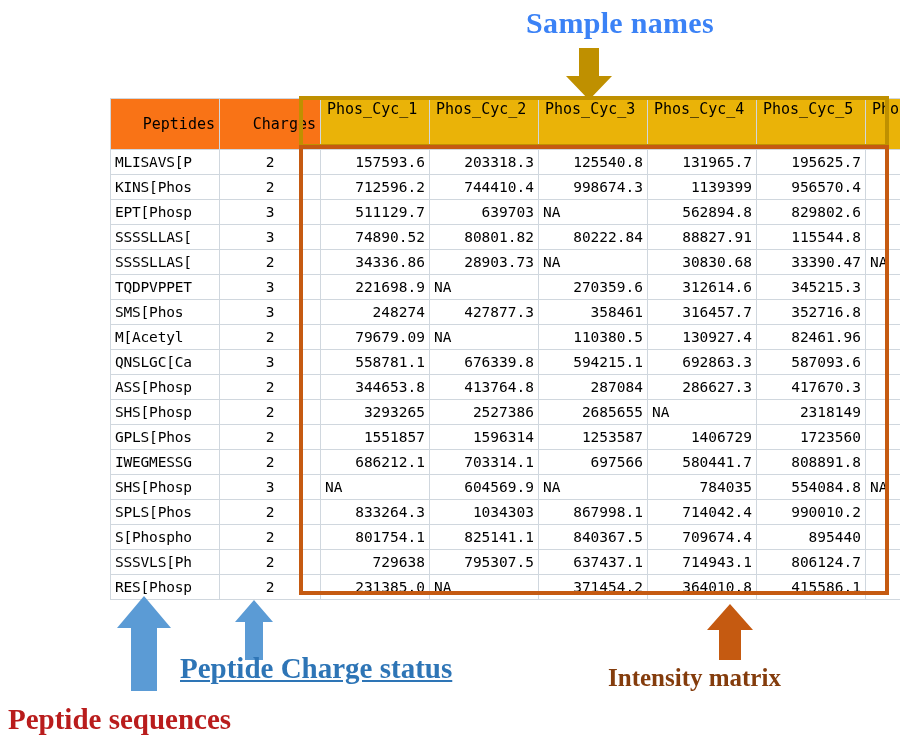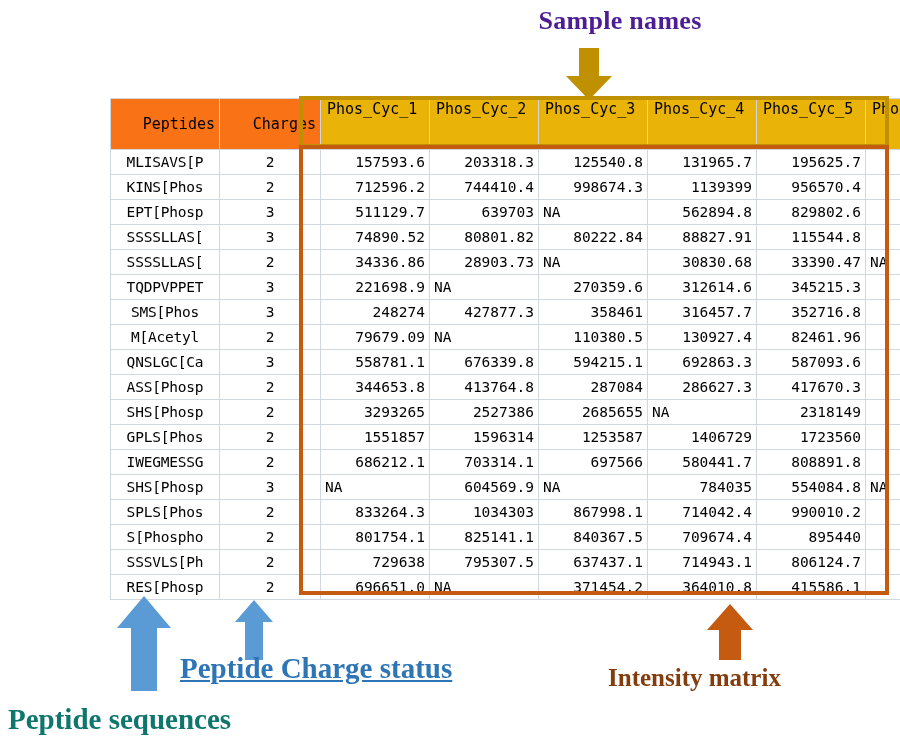--- a/index.html
+++ b/index.html
@@ -17,22 +17,22 @@
 
   
   #ann-sample-names {
     position: absolute;
     left: 455px;
     top: 6px;
     width: 330px;
     text-align: center;
     font-family: "Liberation Serif", serif;
     font-weight: bold;
-    font-size: 26px;
-    color: #4c1d95;
+    font-size: 30px;
+    color: #3b82f6;
     letter-spacing: 0.3px;
     white-space: nowrap;
   }
   #arrow-sample-names {
     position: absolute;
     left: 566px;
     top: 48px;
     width: 46px;
     height: 52px;
   }
@@ -76,21 +76,21 @@
     text-align: left;
     vertical-align: top;
     padding-top: 3px;
     line-height: 1.05;
     white-space: normal;
     word-break: break-all;
   }
 
   
   td.pep {
-    text-align: center;
+    text-align: left;
     letter-spacing: -0.2px;
   }
   td.chg { text-align: center; }
   td.val { text-align: right; }
   td.val.na { text-align: left; }
 
   
   #box-samples {
     position: absolute;
     left: 299px;
@@ -120,21 +120,21 @@
     width: 54px;
     height: 95px;
   }
   #ann-peptide-sequences {
     position: absolute;
     left: 8px;
     top: 703px;
     font-family: "Liberation Serif", serif;
     font-weight: bold;
     font-size: 29px;
-    color: #0f766e;
+    color: #b91c1c;
     white-space: nowrap;
   }
 
   
   #arrow-charges {
     position: absolute;
     left: 235px;
     top: 600px;
     width: 38px;
     height: 60px;
@@ -360,21 +360,21 @@
         <td class="val col-val">729638</td>
         <td class="val col-val">795307.5</td>
         <td class="val col-val">637437.1</td>
         <td class="val col-val">714943.1</td>
         <td class="val col-val">806124.7</td>
         <td class="val col-val">818071.6</td>
       </tr>
       <tr>
         <td class="pep col-pep">RES[Phosp</td>
         <td class="chg col-chg">2</td>
-        <td class="val col-val">696651.0</td>
+        <td class="val col-val">231385.0</td>
         <td class="val col-val na">NA</td>
         <td class="val col-val">371454.2</td>
         <td class="val col-val">364010.8</td>
         <td class="val col-val">415586.1</td>
         <td class="val col-val">373595.6</td>
       </tr>
     </tbody>
 </table>
 
 <div id="box-samples"></div>

